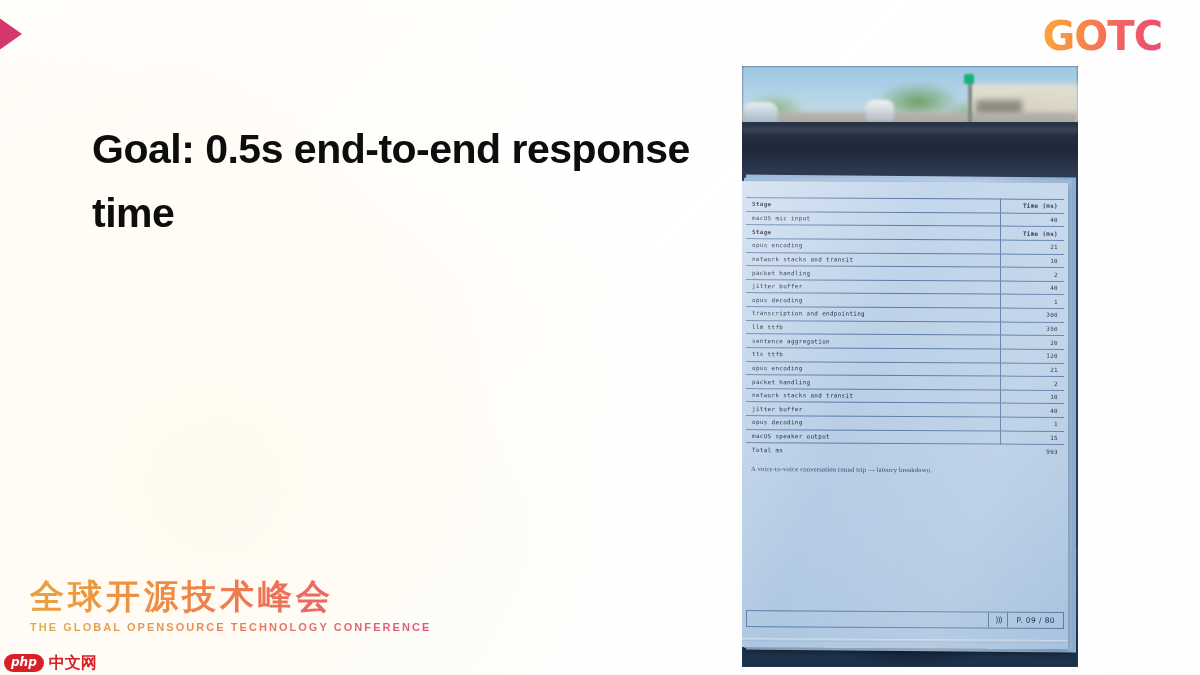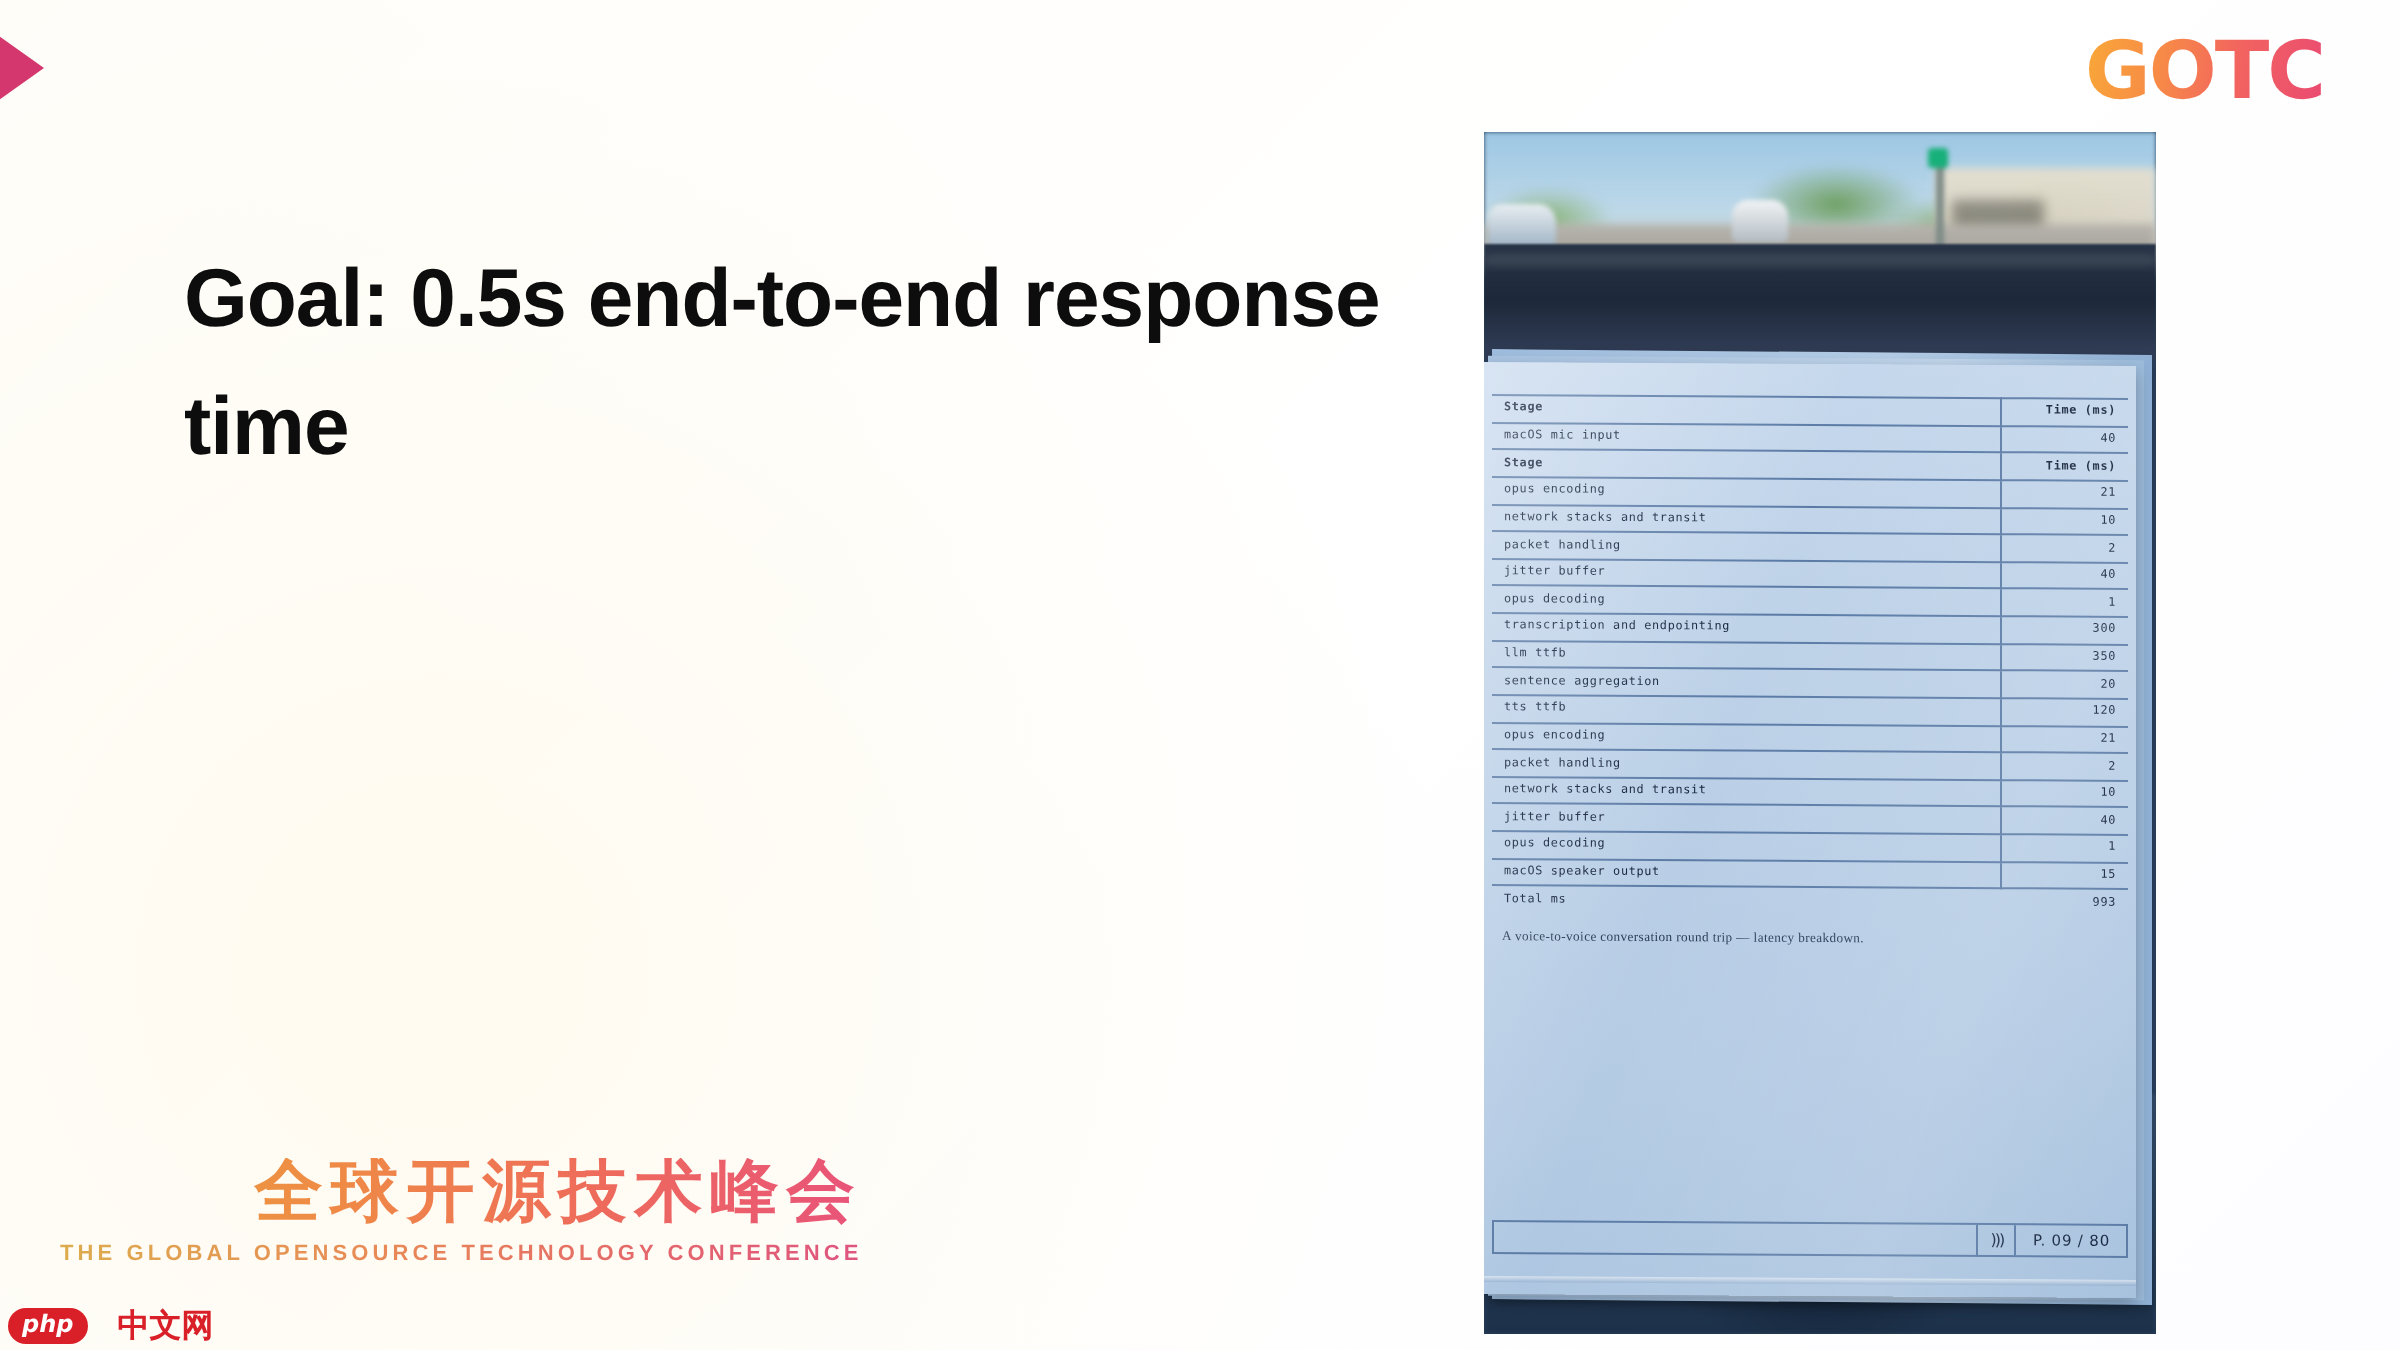--- a/index.html
+++ b/index.html
@@ -44,42 +44,42 @@
     position:absolute; left:92px; top:118px;
     width:640px;
     font-size:41px; font-weight:700; line-height:1.55;
     color:#0d0d0d;
     letter-spacing:-0.5px;
     font-family:"Liberation Sans", sans-serif;
   }
 
   
   .conf {
-    position:absolute; left:30px; bottom:42px;text-align:right;
+    position:absolute; left:30px; bottom:42px;
   }
   .conf-cn {
     font-size:34px; font-weight:800; letter-spacing:4px;
     line-height:1.05;
     font-family:"DejaVu Sans", sans-serif;
     background:linear-gradient(95deg,#e8a33c 0%,#ef8a46 35%,#ee6a5c 68%,#e8537a 100%);
     -webkit-background-clip:text; background-clip:text;
     color:transparent; -webkit-text-fill-color:transparent;
   }
   .conf-en {
     margin-top:6px;
     font-size:11px; letter-spacing:2.05px; font-weight:600;
     background:linear-gradient(95deg,#ddac4e 0%,#e88a56 40%,#e4666c 75%,#de5580 100%);
     -webkit-background-clip:text; background-clip:text;
     color:transparent; -webkit-text-fill-color:transparent;
   }
 
   
   .php-wm {
     position:absolute; left:4px; bottom:3px;
-    display:flex; align-items:center; gap:15px;
+    display:flex; align-items:center; gap:5px;
   }
   .php-badge {
     background:#d91f28; color:#fff;
     font-size:12px; font-weight:700; font-style:italic;
     padding:1px 7px 2px; border-radius:10px;
     font-family:"DejaVu Sans", sans-serif;
     line-height:1.25;
   }
   .php-cn {
     color:#d91f28; font-size:16px; font-weight:800;

